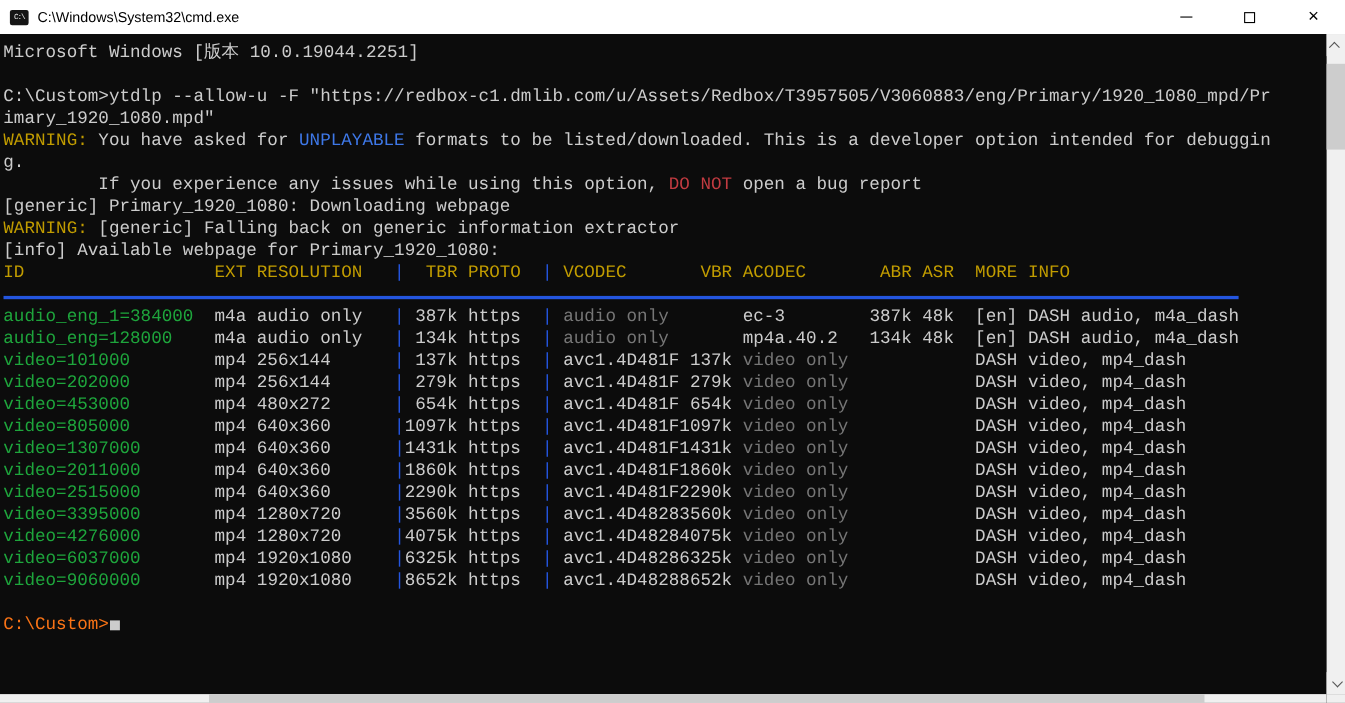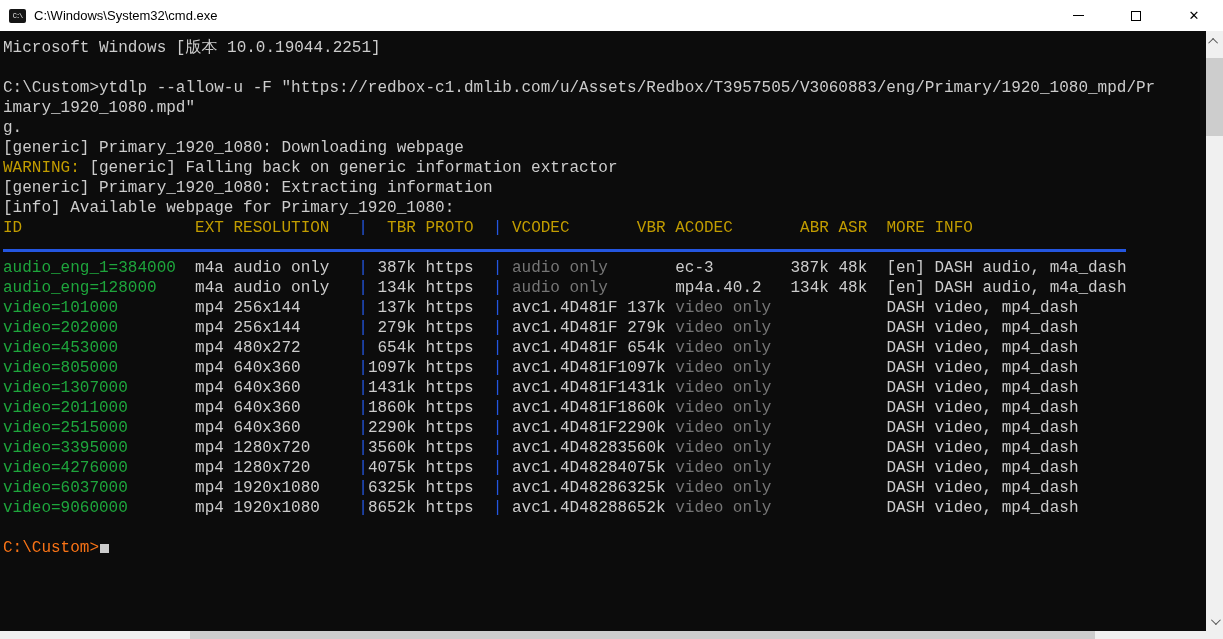--- a/index.html
+++ b/index.html
@@ -54,24 +54,25 @@
           <span class="glyph-close">✕</span>
         </button>
     </div>
   </div>
 
   <div class="terminal">
       <div class="line"><span style="color: rgb(204, 204, 204);">Microsoft Windows [版本 10.0.19044.2251]</span></div>
       <div class="line"></div>
       <div class="line"><span style="color: rgb(204, 204, 204);">C:\Custom&gt;ytdlp --allow-u -F "https://redbox-c1.dmlib.com/u/Assets/Redbox/T3957505/V3060883/eng/Primary/1920_1080_mpd/Pr</span></div>
       <div class="line"><span style="color: rgb(204, 204, 204);">imary_1920_1080.mpd"</span></div>
+      <div class="line"><span style="color: rgb(193, 156, 0);">WARNING:</span><span style="color: rgb(204, 204, 204);"> You have asked for </span><span style="color: rgb(62, 120, 232);">UNPLAYABLE</span><span style="color: rgb(204, 204, 204);"> formats to be listed/downloaded. This is a developer option intended for debuggin</span></div>
       <div class="line"><span style="color: rgb(204, 204, 204);">g.</span></div>
+      <div class="line"><span style="color: rgb(204, 204, 204);">         If you experience any issues while using this option, </span><span style="color: rgb(194, 59, 65);">DO NOT</span><span style="color: rgb(204, 204, 204);"> open a bug report</span></div>
       <div class="line"><span style="color: rgb(204, 204, 204);">[generic] Primary_1920_1080: Downloading webpage</span></div>
       <div class="line"><span style="color: rgb(193, 156, 0);">WARNING:</span><span style="color: rgb(204, 204, 204);"> [generic] Falling back on generic information extractor</span></div>
-      <div class="line"><span style="color: rgb(204, 204, 204);">[generic] Primary_1920_1080: Extracting information</span></div>
       <div class="line"><span style="color: rgb(204, 204, 204);">[info] Available webpage for Primary_1920_1080:</span></div>
       <div class="line"><span style="color: rgb(193, 156, 0);">ID</span>                  <span style="color: rgb(193, 156, 0);">EXT</span> <span style="color: rgb(193, 156, 0);">RESOLUTION</span>   <span style="color: rgb(36, 86, 224);">|</span>  <span style="color: rgb(193, 156, 0);">TBR</span> <span style="color: rgb(193, 156, 0);">PROTO</span>  <span style="color: rgb(36, 86, 224);">|</span> <span style="color: rgb(193, 156, 0);">VCODEC</span>       <span style="color: rgb(193, 156, 0);">VBR</span> <span style="color: rgb(193, 156, 0);">ACODEC</span>       <span style="color: rgb(193, 156, 0);">ABR</span> <span style="color: rgb(193, 156, 0);">ASR</span>  <span style="color: rgb(193, 156, 0);">MORE INFO</span></div>
       <div class="line"><span class="rule" style="width: 1123.2px; background: rgb(36, 86, 224);"></span></div>
       <div class="line"><span style="color: rgb(30, 165, 60);">audio_eng_1=384000</span>  <span style="color: rgb(204, 204, 204);">m4a</span> <span style="color: rgb(204, 204, 204);">audio only</span>   <span style="color: rgb(36, 86, 224);">|</span> <span style="color: rgb(204, 204, 204);">387k</span> <span style="color: rgb(204, 204, 204);">https</span>  <span style="color: rgb(36, 86, 224);">|</span> <span style="color: rgb(118, 118, 118);">audio only</span>       <span style="color: rgb(204, 204, 204);">ec-3</span>        <span style="color: rgb(204, 204, 204);">387k</span> <span style="color: rgb(204, 204, 204);">48k</span>  <span style="color: rgb(204, 204, 204);">[en] DASH audio, m4a_dash</span></div>
       <div class="line"><span style="color: rgb(30, 165, 60);">audio_eng=128000</span>    <span style="color: rgb(204, 204, 204);">m4a</span> <span style="color: rgb(204, 204, 204);">audio only</span>   <span style="color: rgb(36, 86, 224);">|</span> <span style="color: rgb(204, 204, 204);">134k</span> <span style="color: rgb(204, 204, 204);">https</span>  <span style="color: rgb(36, 86, 224);">|</span> <span style="color: rgb(118, 118, 118);">audio only</span>       <span style="color: rgb(204, 204, 204);">mp4a.40.2</span>   <span style="color: rgb(204, 204, 204);">134k</span> <span style="color: rgb(204, 204, 204);">48k</span>  <span style="color: rgb(204, 204, 204);">[en] DASH audio, m4a_dash</span></div>
       <div class="line"><span style="color: rgb(30, 165, 60);">video=101000</span>        <span style="color: rgb(204, 204, 204);">mp4</span> <span style="color: rgb(204, 204, 204);">256x144</span>      <span style="color: rgb(36, 86, 224);">|</span> <span style="color: rgb(204, 204, 204);">137k</span> <span style="color: rgb(204, 204, 204);">https</span>  <span style="color: rgb(36, 86, 224);">|</span> <span style="color: rgb(204, 204, 204);">avc1.4D481F</span> <span style="color: rgb(204, 204, 204);">137k</span> <span style="color: rgb(118, 118, 118);">video only</span>            <span style="color: rgb(204, 204, 204);">DASH video, mp4_dash</span></div>
       <div class="line"><span style="color: rgb(30, 165, 60);">video=202000</span>        <span style="color: rgb(204, 204, 204);">mp4</span> <span style="color: rgb(204, 204, 204);">256x144</span>      <span style="color: rgb(36, 86, 224);">|</span> <span style="color: rgb(204, 204, 204);">279k</span> <span style="color: rgb(204, 204, 204);">https</span>  <span style="color: rgb(36, 86, 224);">|</span> <span style="color: rgb(204, 204, 204);">avc1.4D481F</span> <span style="color: rgb(204, 204, 204);">279k</span> <span style="color: rgb(118, 118, 118);">video only</span>            <span style="color: rgb(204, 204, 204);">DASH video, mp4_dash</span></div>
       <div class="line"><span style="color: rgb(30, 165, 60);">video=453000</span>        <span style="color: rgb(204, 204, 204);">mp4</span> <span style="color: rgb(204, 204, 204);">480x272</span>      <span style="color: rgb(36, 86, 224);">|</span> <span style="color: rgb(204, 204, 204);">654k</span> <span style="color: rgb(204, 204, 204);">https</span>  <span style="color: rgb(36, 86, 224);">|</span> <span style="color: rgb(204, 204, 204);">avc1.4D481F</span> <span style="color: rgb(204, 204, 204);">654k</span> <span style="color: rgb(118, 118, 118);">video only</span>            <span style="color: rgb(204, 204, 204);">DASH video, mp4_dash</span></div>
       <div class="line"><span style="color: rgb(30, 165, 60);">video=805000</span>        <span style="color: rgb(204, 204, 204);">mp4</span> <span style="color: rgb(204, 204, 204);">640x360</span>      <span style="color: rgb(36, 86, 224);">|</span><span style="color: rgb(204, 204, 204);">1097k</span> <span style="color: rgb(204, 204, 204);">https</span>  <span style="color: rgb(36, 86, 224);">|</span> <span style="color: rgb(204, 204, 204);">avc1.4D481F</span><span style="color: rgb(204, 204, 204);">1097k</span> <span style="color: rgb(118, 118, 118);">video only</span>            <span style="color: rgb(204, 204, 204);">DASH video, mp4_dash</span></div>
       <div class="line"><span style="color: rgb(30, 165, 60);">video=1307000</span>       <span style="color: rgb(204, 204, 204);">mp4</span> <span style="color: rgb(204, 204, 204);">640x360</span>      <span style="color: rgb(36, 86, 224);">|</span><span style="color: rgb(204, 204, 204);">1431k</span> <span style="color: rgb(204, 204, 204);">https</span>  <span style="color: rgb(36, 86, 224);">|</span> <span style="color: rgb(204, 204, 204);">avc1.4D481F</span><span style="color: rgb(204, 204, 204);">1431k</span> <span style="color: rgb(118, 118, 118);">video only</span>            <span style="color: rgb(204, 204, 204);">DASH video, mp4_dash</span></div>

